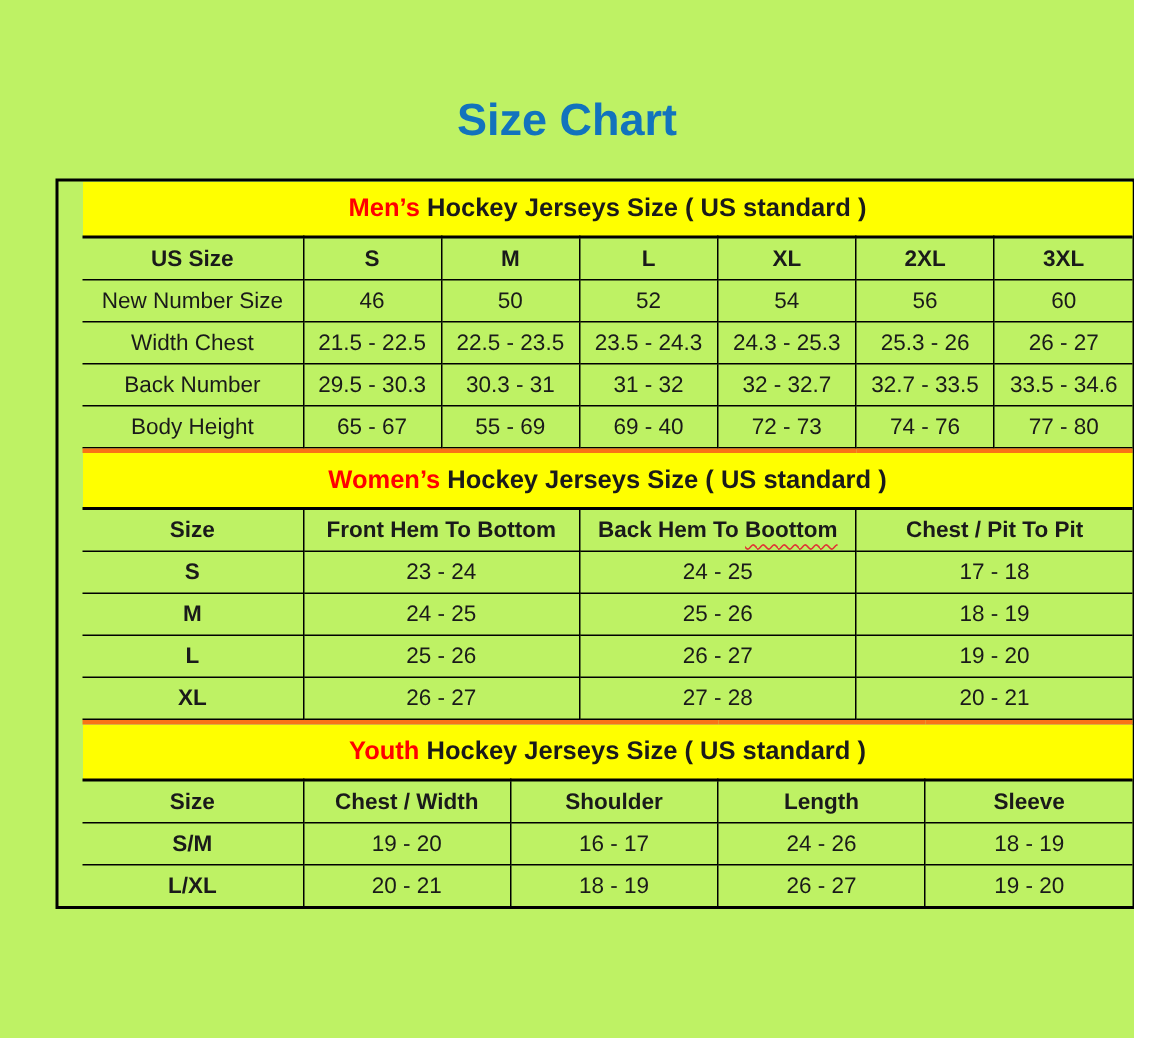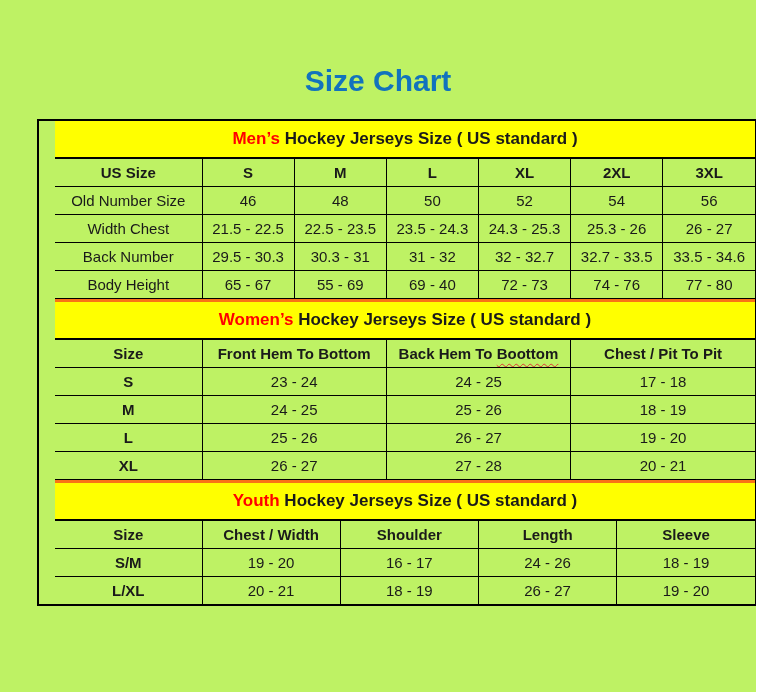--- a/index.html
+++ b/index.html
@@ -50,27 +50,27 @@
       <tr class="hdr">
         <td>US Size</td>
         <td>S</td>
         <td>M</td>
         <td>L</td>
         <td>XL</td>
         <td>2XL</td>
         <td>3XL</td>
       </tr>
       <tr>
-        <td>Old Number Size</td>
+        <td>New Number Size</td>
         <td>46</td>
-        <td>48</td>
         <td>50</td>
         <td>52</td>
         <td>54</td>
         <td>56</td>
+        <td>60</td>
       </tr>
       <tr>
         <td>Width Chest</td>
         <td>21.5 - 22.5</td>
         <td>22.5 - 23.5</td>
         <td>23.5 - 24.3</td>
         <td>24.3 - 25.3</td>
         <td>25.3 - 26</td>
         <td>26 - 27</td>
       </tr>

